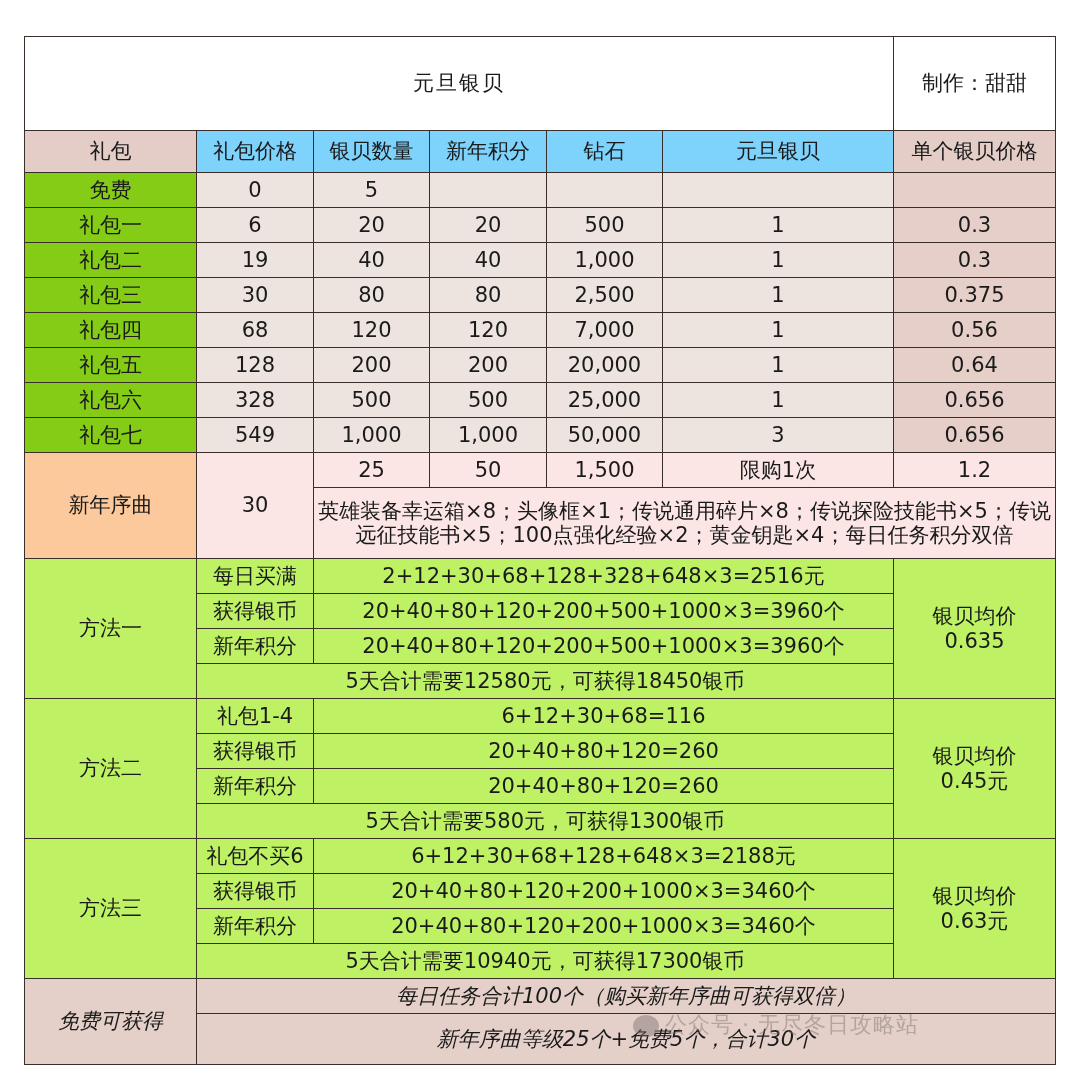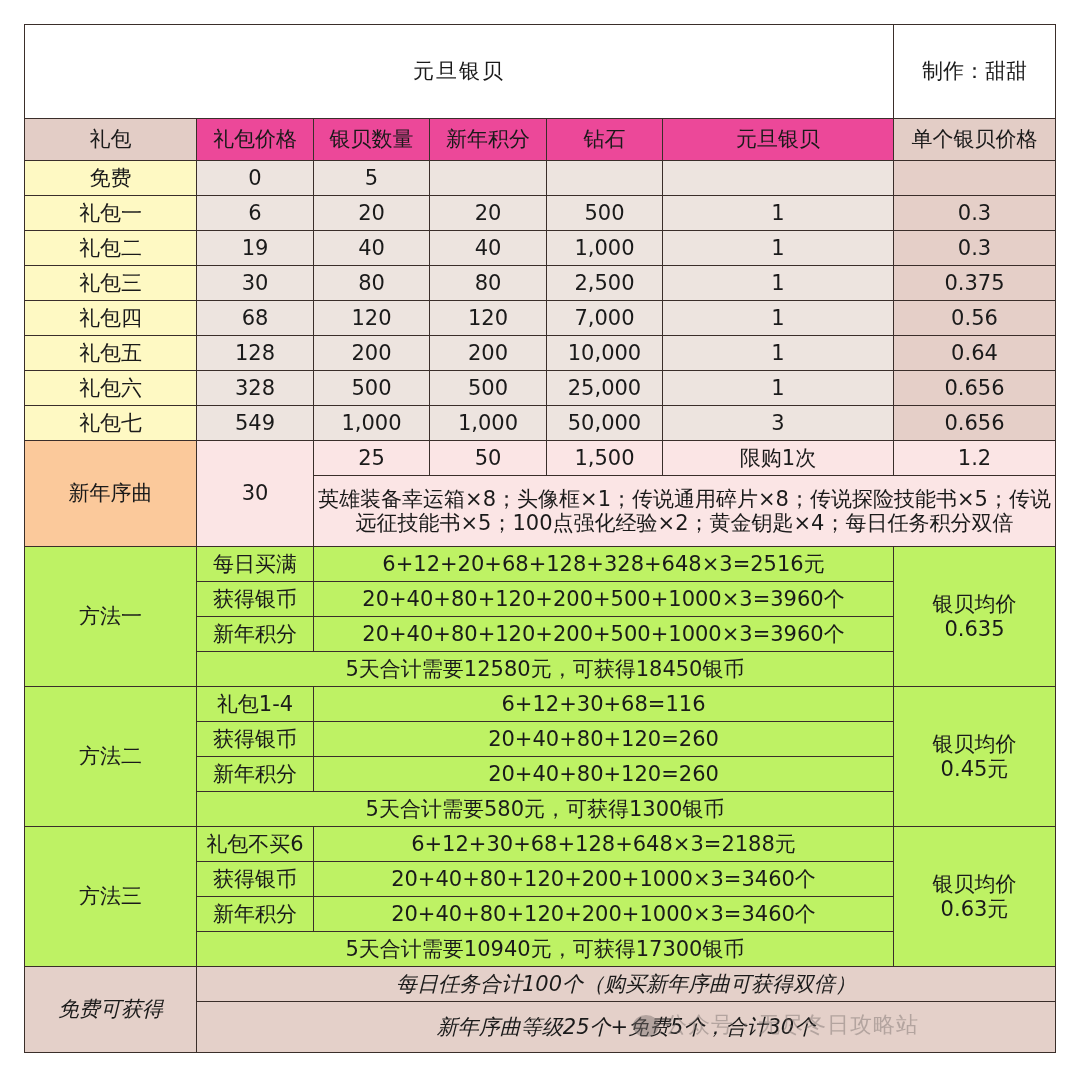--- a/index.html
+++ b/index.html
@@ -1,26 +1,26 @@
 <!DOCTYPE html>
 <html><head>
 <meta charset="utf-8">
 <style>
   html, body { margin:0; padding:0; background:#ffffff; }
   body { width:1080px; height:1074px; position:relative; overflow:hidden;
          font-family: "DejaVu Sans", "Liberation Sans", sans-serif; color:#1a1a1a; }
-  table.sheet { position:absolute; left:24px; top:24px; width:1031px;
+  table.sheet { position:absolute; left:24px; top:36px; width:1031px;
                 border-collapse:collapse; table-layout:fixed; }
   table.sheet td { border:1px solid #3a2e2a; text-align:center; vertical-align:middle;
                    padding:0; font-size:21px; line-height:1.15; overflow:hidden; }
   .title-cell { background:#ffffff; height:93px; font-size:46px; letter-spacing:2px; }
   .author-cell { background:#ffffff; font-size:20px; }
   .hdr-dark { background:#e3cdc6; }
-  .hdr-light { background:#ec4899; }
-  .name-col { background:#fef9c3; }
+  .hdr-light { background:#7dd3fc; }
+  .name-col { background:#84cc16; }
   .body-light { background:#ede4df; }
   .price-col { background:#e5cfc8; }
   tr.r35 td { height:34px; }
   tr.hdr td { height:41px;margin-left:28px; }
   .xn-name { background:#fbc99b; }
   .xn-pink { background:#fbe5e5; }
   .xn-desc { font-size:20px; line-height:26px; height:70px; vertical-align:top; padding-top:2px; }
   .method { background:#e4d0c9; }
   .method td { background:#bef264; }
   .avg { background:#e4d0c9; }
@@ -101,21 +101,21 @@
     <td class="body-light">120</td>
     <td class="body-light">7,000</td>
     <td class="body-light">1</td>
     <td class="price-col">0.56</td>
   </tr>
   <tr class="r35">
     <td class="name-col">礼包五</td>
     <td class="body-light">128</td>
     <td class="body-light">200</td>
     <td class="body-light">200</td>
-    <td class="body-light">10,000</td>
+    <td class="body-light">20,000</td>
     <td class="body-light">1</td>
     <td class="price-col">0.64</td>
   </tr>
   <tr class="r35">
     <td class="name-col">礼包六</td>
     <td class="body-light">328</td>
     <td class="body-light">500</td>
     <td class="body-light">500</td>
     <td class="body-light">25,000</td>
     <td class="body-light">1</td>
@@ -140,21 +140,21 @@
     <td class="xn-pink">限购1次</td>
     <td class="xn-pink">1.2</td>
   </tr>
   <tr>
     <td colspan="5" class="xn-pink xn-desc">英雄装备幸运箱×8；头像框×1；传说通用碎片×8；传说探险技能书×5；传说远征技能书×5；100点强化经验×2；黄金钥匙×4；每日任务积分双倍</td>
   </tr>
 
   <tr class="r35 method">
     <td rowspan="4">方法一</td>
     <td>每日买满</td>
-    <td colspan="4">6+12+20+68+128+328+648×3=2516元</td>
+    <td colspan="4">2+12+30+68+128+328+648×3=2516元</td>
     <td rowspan="4" class="avg">
       <div>银贝均价</div>
       <div>0.635</div>
     </td>
   </tr>
   <tr class="r35 method">
     <td>获得银币</td>
     <td colspan="4">20+40+80+120+200+500+1000×3=3960个</td>
   </tr>
   <tr class="r35 method">

